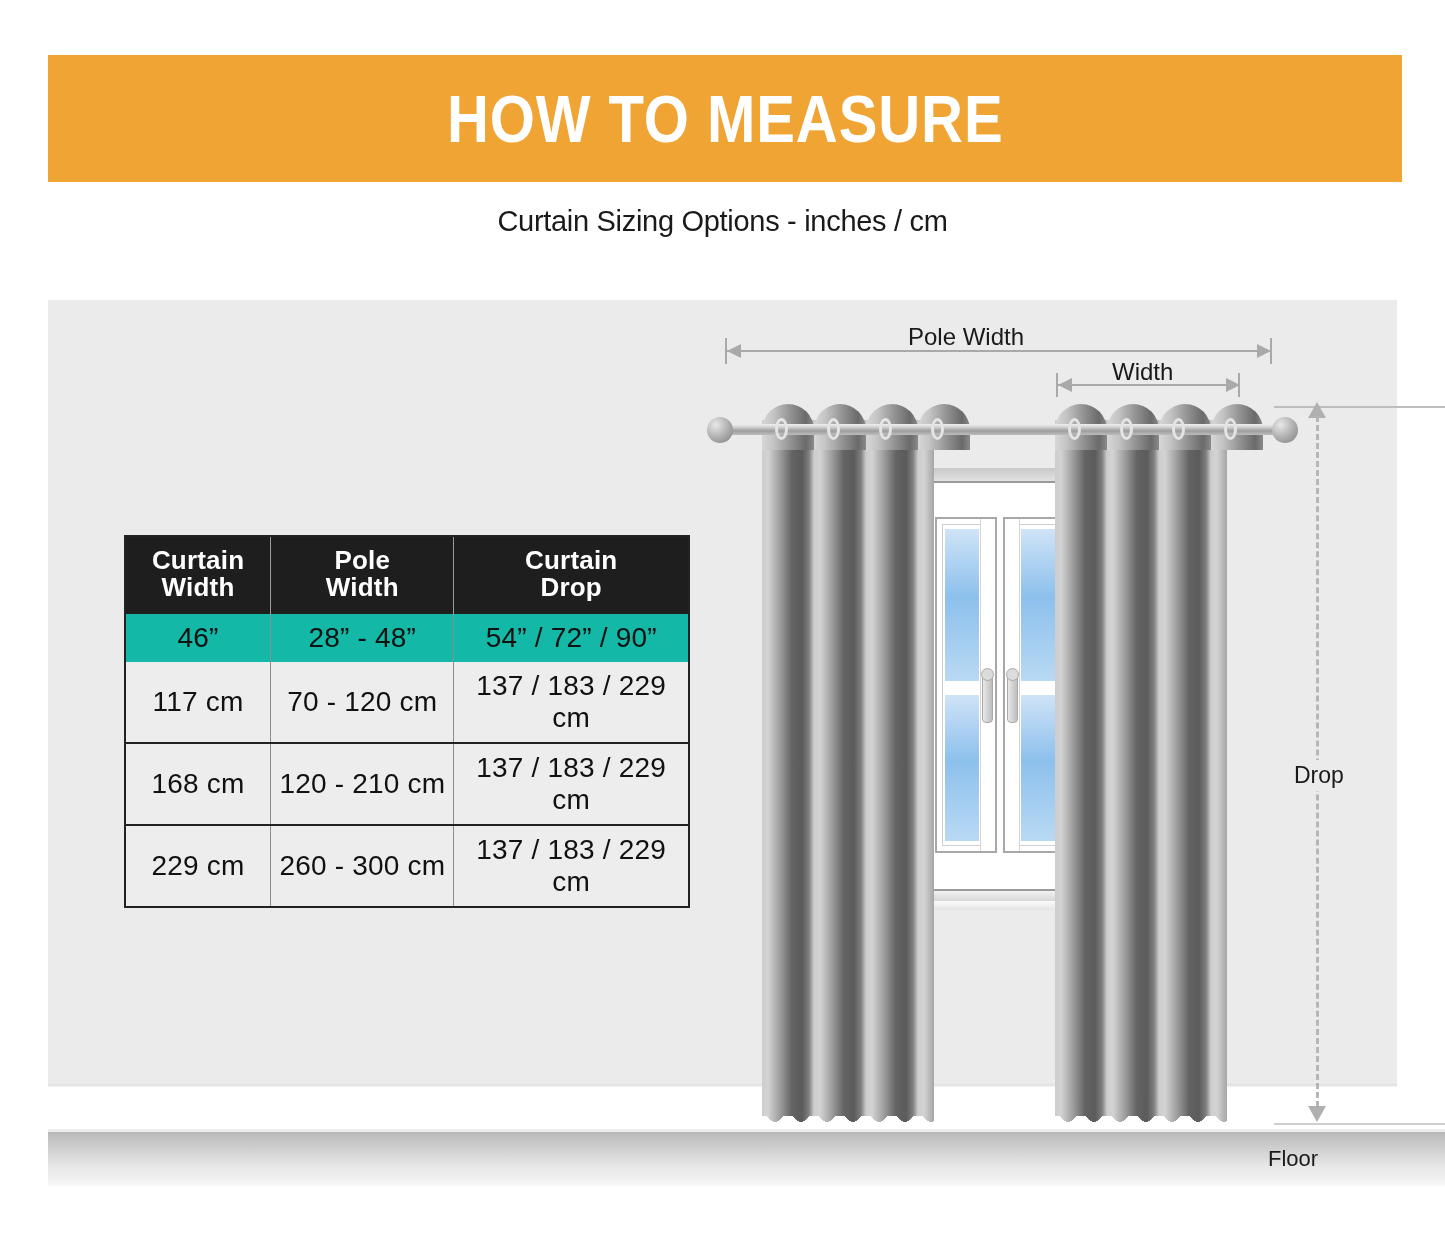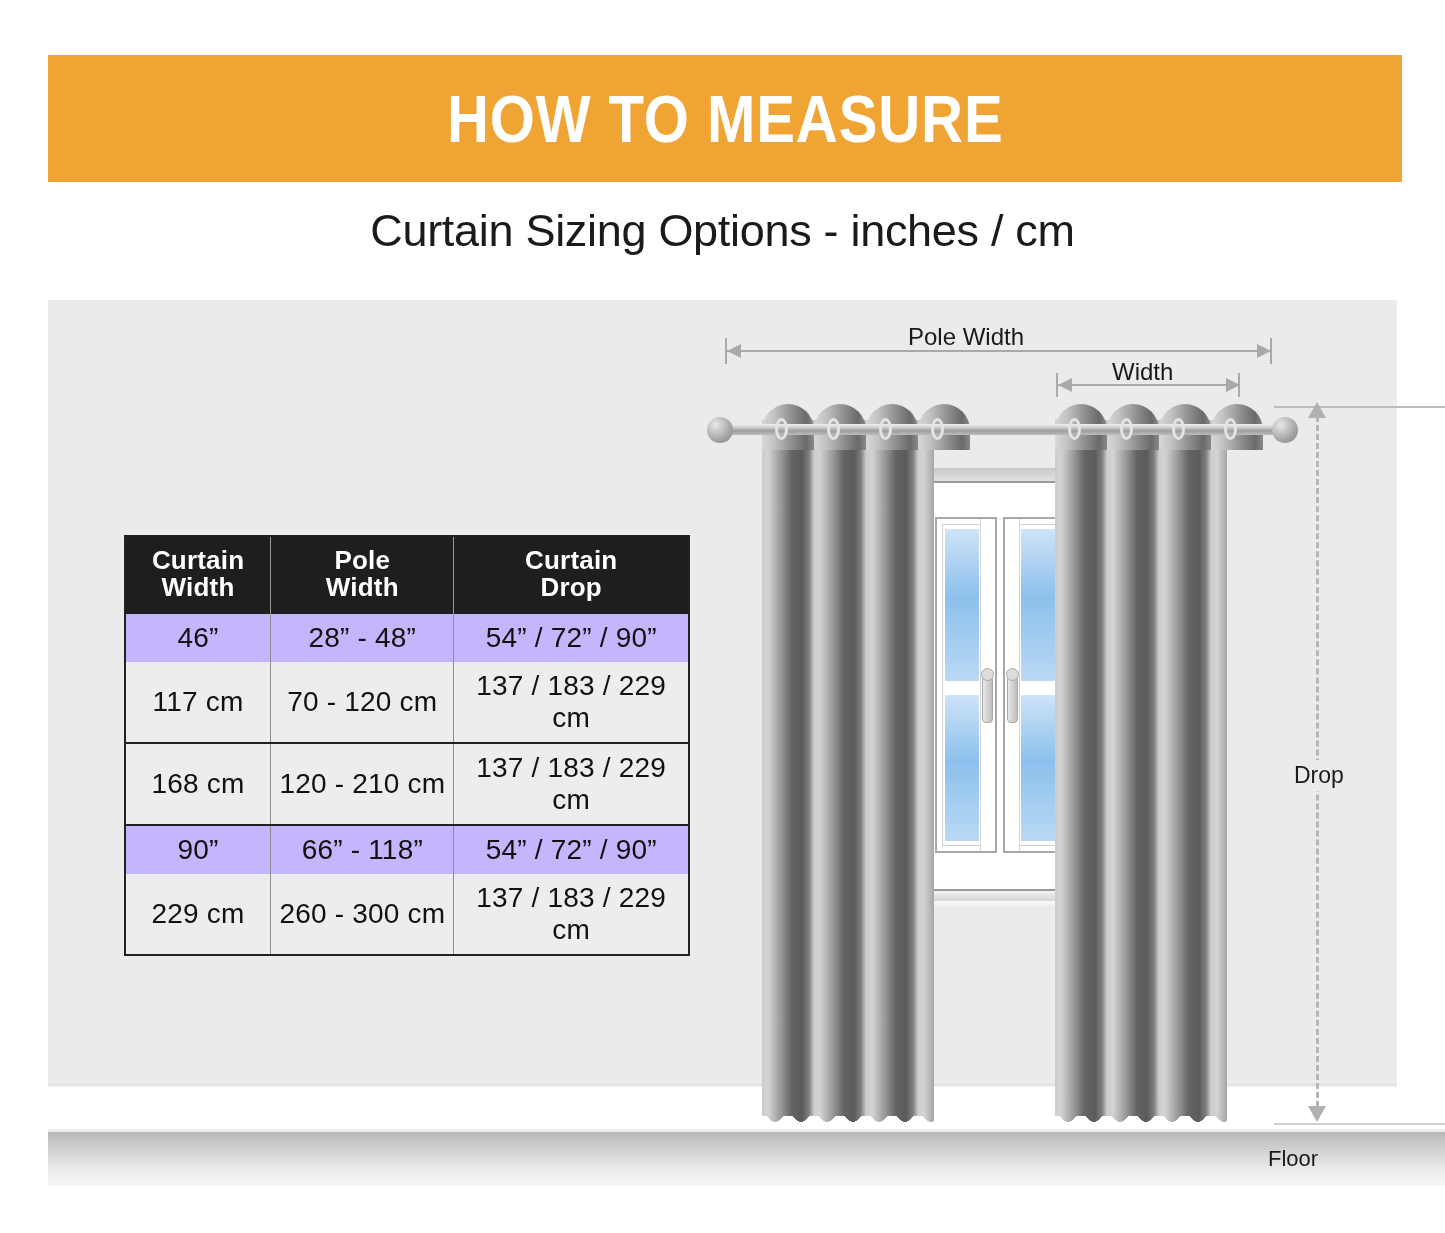--- a/index.html
+++ b/index.html
@@ -7,21 +7,21 @@
        font-family:"Liberation Sans",sans-serif;}
 
   
   #header-bar{position:absolute;left:48px;top:55px;width:1354px;height:127px;
     background:#efa434;display:flex;align-items:center;justify-content:center;}
   #header-title{font-family:"Liberation Sans Narrow","Liberation Sans",sans-serif;
     font-weight:700;font-size:66px;color:#ffffff;letter-spacing:1px;
     transform:scaleX(.88);transform-origin:center;white-space:nowrap;}
 
   #subtitle{position:absolute;left:0;top:205px;width:1445px;text-align:center;
-    font-size:45px;color:#1a1a1a;font-weight:400;letter-spacing:-.3px;}
+    font-size:29px;color:#1a1a1a;font-weight:400;letter-spacing:-.3px;}
 
   
   #scene{position:absolute;left:48px;top:300px;width:1349px;height:786px;
     background:#ebebeb;overflow:visible;}
   #wall-shadow-line{position:absolute;left:48px;top:1084px;width:1349px;height:3px;
     background:linear-gradient(to bottom,#dcdcdc,#f4f4f4);}
   #floor-band{position:absolute;left:48px;top:1132px;width:1397px;height:54px;
     background:linear-gradient(to bottom,#b8b8b8 0%,#c9c9c9 22%,#e6e6e6 62%,#f7f7f7 100%);}
   #floor-top-edge{position:absolute;left:48px;top:1129px;width:1397px;height:3px;
     background:#ececec;}
@@ -133,21 +133,21 @@
   #size-table{position:absolute;left:124px;top:535px;width:566px;
     border-collapse:collapse;border:2px solid #222;
     font-family:"Liberation Sans Narrow","Liberation Sans",sans-serif;}
   #size-table th{background:#1e1e1e;color:#ffffff;font-weight:700;font-size:26px;
     line-height:1.05;padding:10px 2px 12px;border-right:1px solid #9b9b9b;
     letter-spacing:.2px;}
   #size-table th:last-child{border-right:none;}
   #size-table td{font-size:28px;color:#111;text-align:center;padding:8px 4px;
     border-right:1px solid #8d8d8d;letter-spacing:.2px;}
   #size-table td:last-child{border-right:none;}
-  #size-table tr.r-in td{background:#c4b5fd;}
+  #size-table tr.r-in td{background:#14b8a6;}
   #size-table tr.r-cm td{background:#ededed;}
   #size-table tr.grp-end td{border-bottom:2px solid #222;}
   #size-table col.c1{width:146px;}
   #size-table col.c2{width:184px;}
   #size-table col.c3{width:236px;}
 </style>
 </head>
 <body>
 
 <div id="header-bar">
@@ -264,24 +264,19 @@
       <tr class="r-cm grp-end">
         <td>117 cm</td>
         <td>70 - 120 cm</td>
         <td>137 / 183 / 229 cm</td>
       </tr>
       <tr class="r-cm grp-end">
         <td>168 cm</td>
         <td>120 - 210 cm</td>
         <td>137 / 183 / 229 cm</td>
       </tr>
-      <tr class="r-in">
-        <td>90”</td>
-        <td>66” - 118”</td>
-        <td>54” / 72” / 90”</td>
-      </tr>
       <tr class="r-cm grp-end">
         <td>229 cm</td>
         <td>260 - 300 cm</td>
         <td>137 / 183 / 229 cm</td>
       </tr>
     </tbody>
 </table>
 
 </body></html>

